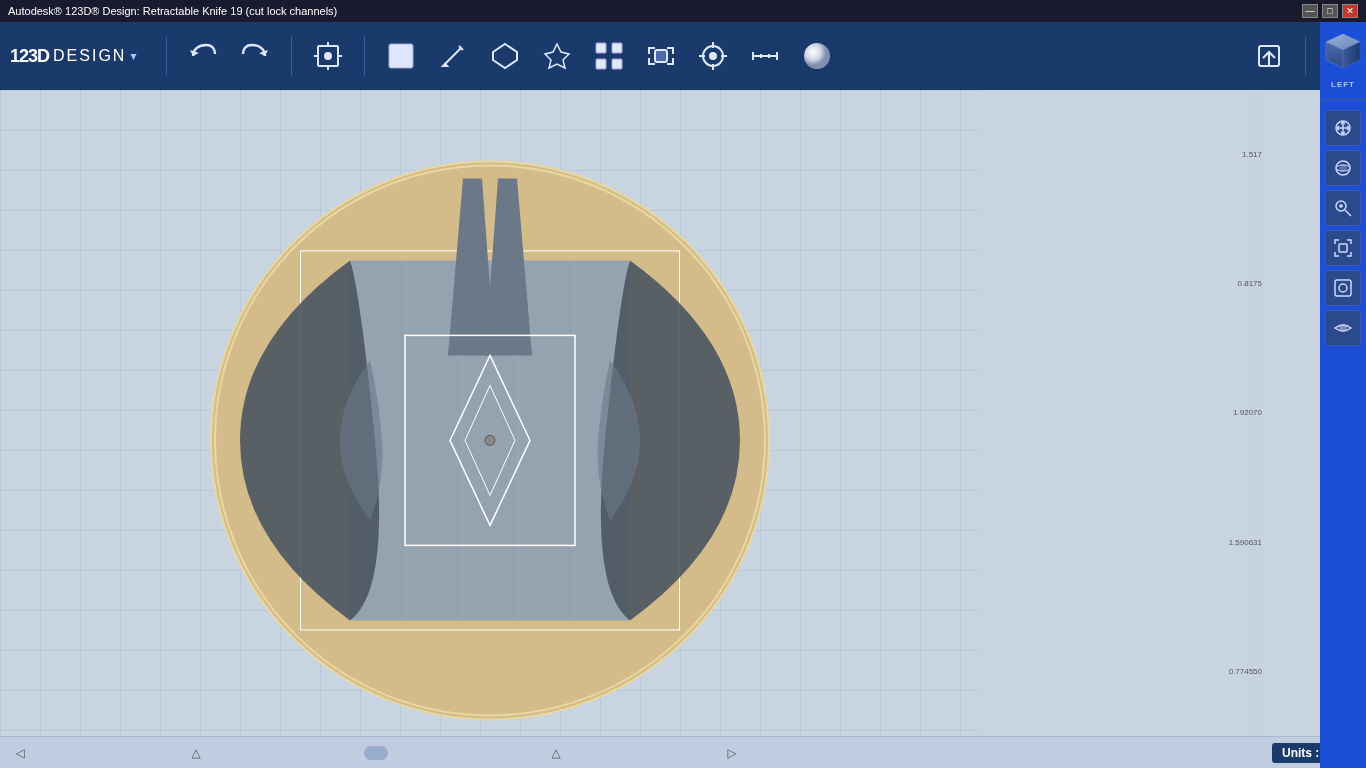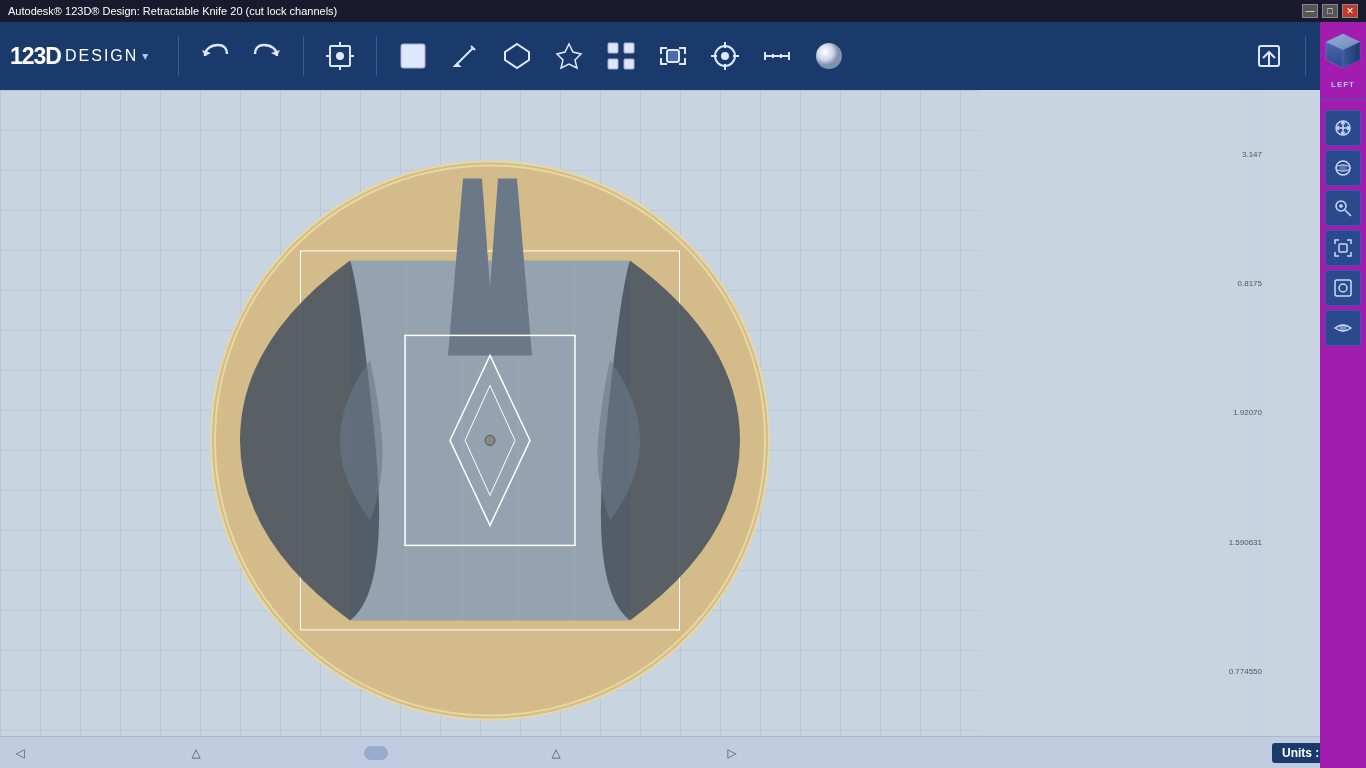--- a/index.html
+++ b/index.html
@@ -44,21 +44,21 @@
       gap: 8px;
     }
     .logo-area {
       display: flex;
       align-items: center;
       gap: 4px;
       margin-right: 16px;
     }
     .logo-123d {
       color: #fff;
-      font-size: 23px;
+      font-size: 18px;
       font-weight: bold;
       letter-spacing: -1px;
     }
     .logo-design {
       color: #fff;
       font-size: 16px;
       letter-spacing: 2px;
     }
     .logo-arrow {
       color: #aac4ff;
@@ -79,21 +79,21 @@
       font-size: 22px;
     }
     .toolbar-btn svg { width: 32px; height: 32px; }
 
     
     #right-panel {
       position: absolute;
       right: 0; top: 22px;
       width: 46px;
       height: 746px;
-      background: #a21caf;
+      background: #1d4ed8;
       display: flex;
       flex-direction: column;
       align-items: center;
       padding: 8px 0;
       gap: 4px;
       z-index: 10;
     }
     .right-btn {
       width: 36px; height: 36px;
       background: #2a4a8b;
@@ -209,21 +209,21 @@
       width: 24px; height: 14px;
       background: #9aaccc;
       border-radius: 7px;
       cursor: pointer;
     }
   </style>
 </head>
 <body>
 
 <div id="title-bar">
-  <span class="title-text">Autodesk® 123D® Design: Retractable Knife 20 (cut lock channels)</span>
+  <span class="title-text">Autodesk® 123D® Design: Retractable Knife 19 (cut lock channels)</span>
   <div class="win-controls">
     <div class="win-btn">—</div>
     <div class="win-btn">□</div>
     <div class="win-btn" style="background:#c0392b;">✕</div>
   </div>
 </div>
 
 <div id="toolbar">
   <div class="logo-area">
     <span class="logo-123d">123D</span>
@@ -487,21 +487,21 @@
   <div class="right-btn" title="Toggle visibility">
     <svg viewBox="0 0 20 20" width="20" height="20" fill="none" stroke="#ccd8ff" stroke-width="1.5">
       <path d="M2 10 Q10 4 18 10 Q10 16 2 10 Z"></path>
       <circle cx="10" cy="10" r="3" fill="#ccd8ff" opacity="0.5"></circle>
     </svg>
   </div>
 
 </div>
 
 <div id="ruler-left">
-  <span class="ruler-mark">3.147</span>
+  <span class="ruler-mark">1.517</span>
   <span class="ruler-mark">0.8175</span>
   <span class="ruler-mark">1.92070</span>
   <span class="ruler-mark">1.590631</span>
   <span class="ruler-mark">0.774550</span>
 </div>
 
 <div id="bottom-bar">
   <div class="bottom-nav-marks">
     <div class="nav-mark">◁</div>
     <div class="nav-mark">△</div>

